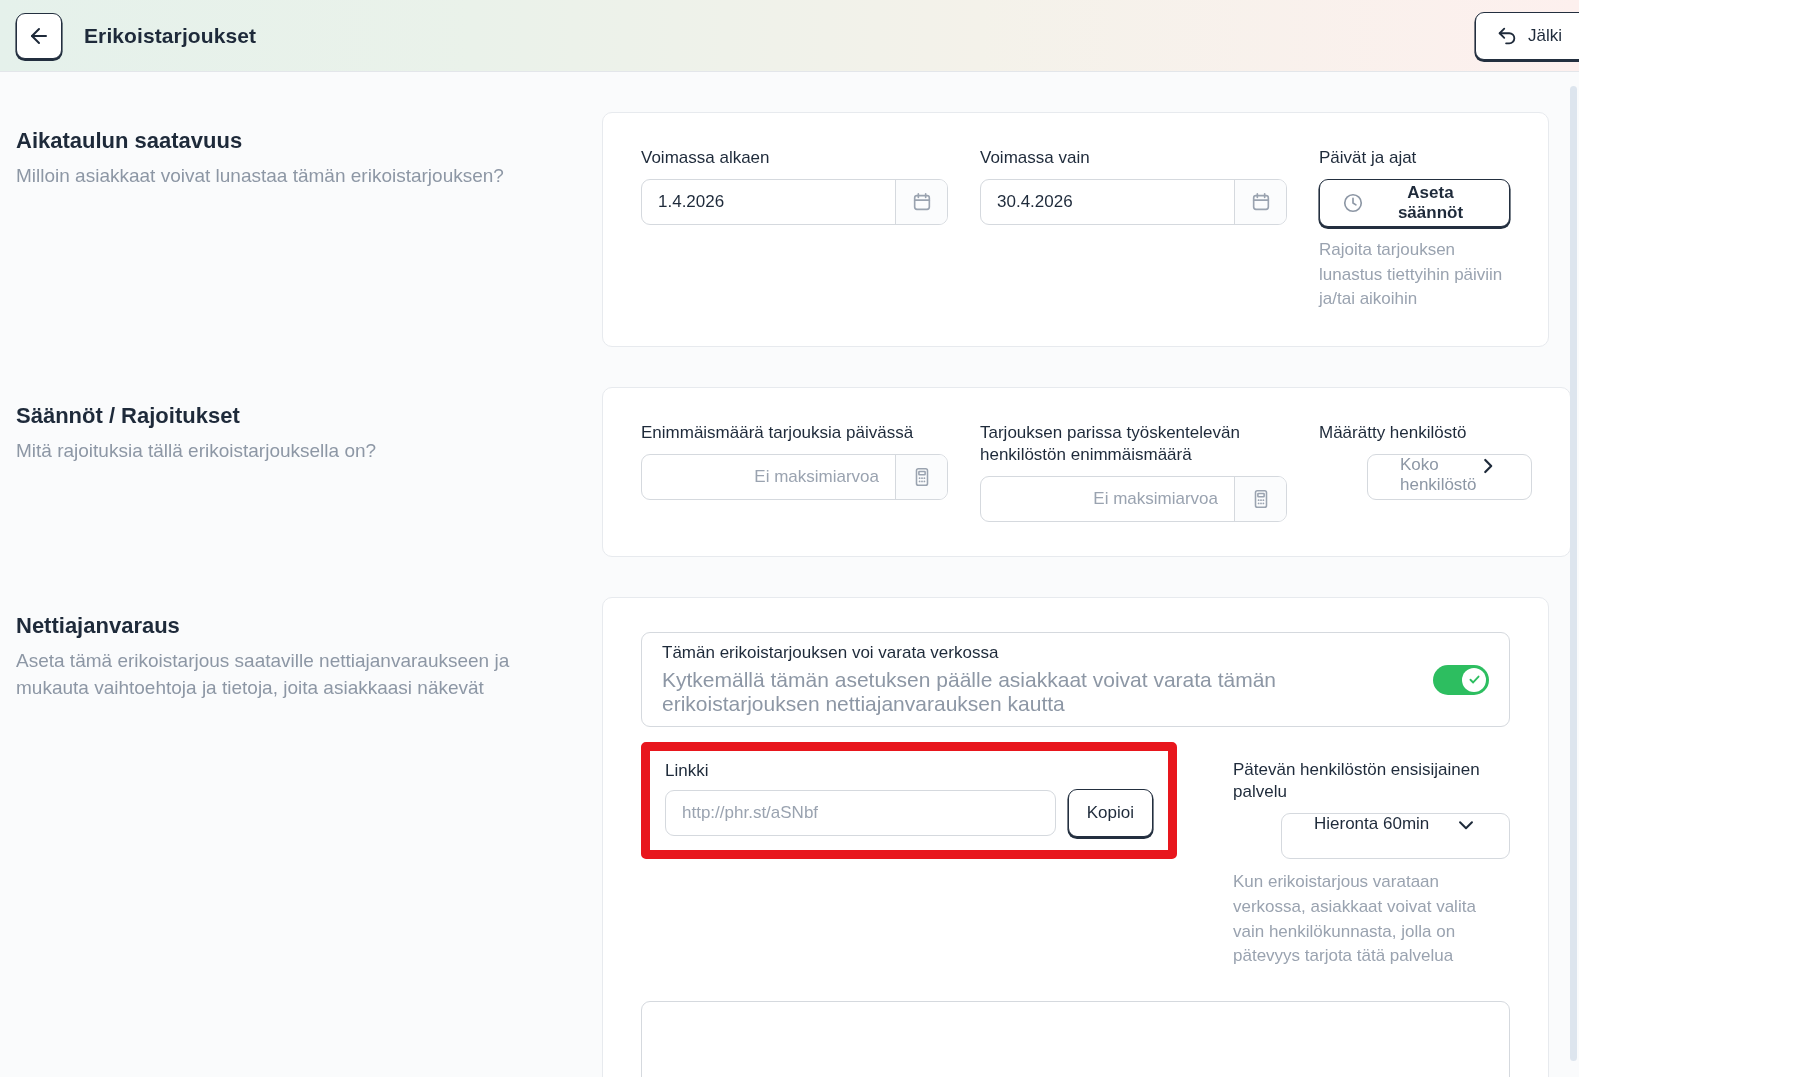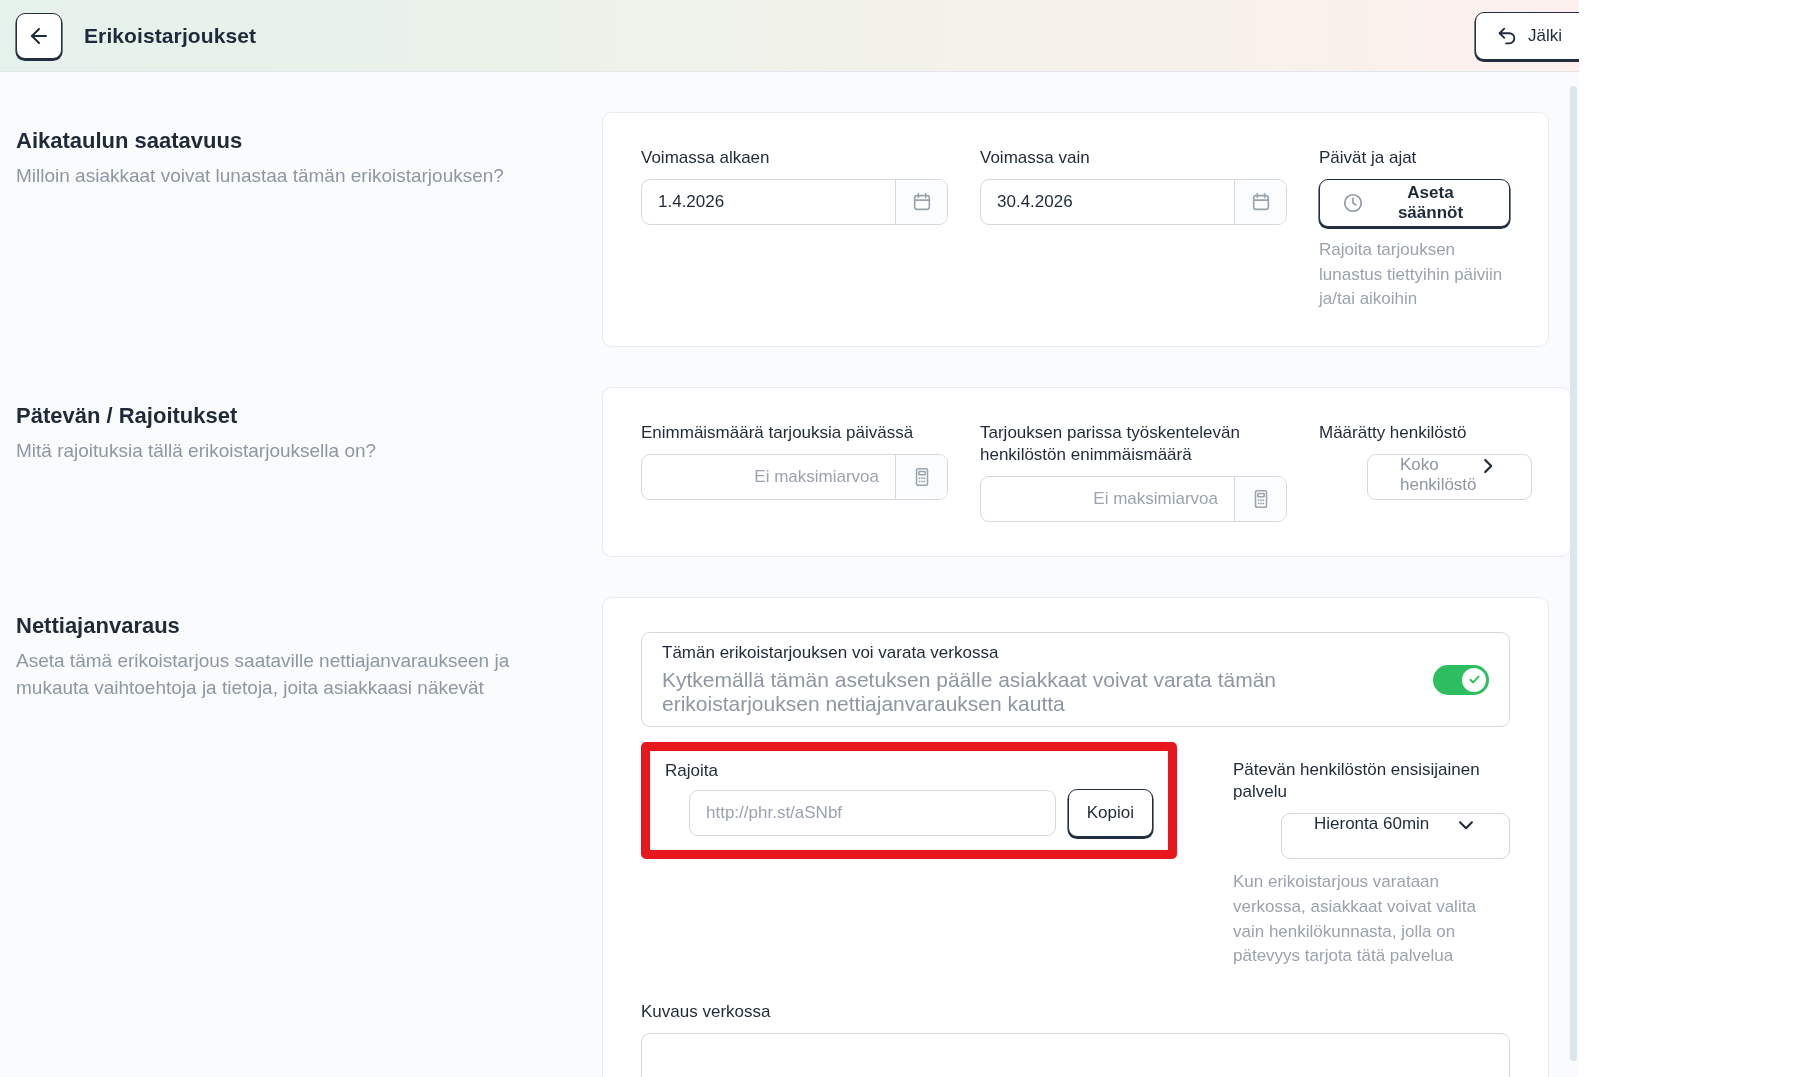--- a/index.html
+++ b/index.html
@@ -78,21 +78,21 @@
   }
 
   .link-service { display:flex; align-items:flex-start; margin-top:15px; }
   .link-highlight {
     flex:none; width:536px; border:9px solid #e8161d; border-radius:5px;
     padding:9px 15px 13px; background:#fff;
   }
   .link-row { display:flex; gap:12px; align-items:center; margin-top:7px; }
   .input-solo {
     flex:1; min-width:0; height:46px; border:1px solid #d5d9de; border-radius:9px;
-    padding:0 16px; font-family:"Liberation Sans", sans-serif; font-size:17px; color:#1e2a3a; outline:0;margin-left:24px;
+    padding:0 16px; font-family:"Liberation Sans", sans-serif; font-size:17px; color:#1e2a3a; outline:0;
   }
   .copy-btn { height:48px; padding:0 18px; font-weight:500; flex:none; }
 
   .service-col { flex:1; margin-left:56px; padding-top:17px; max-width:560px; }
 
   .desc-block { margin-top:32px; }
   .desc-wrap { position:relative; margin-top:2px; }
   .desc-area {
     width:100%; height:106px; border:1px solid #d5d9de; border-radius:9px;
     resize:none; padding:12px 15px; outline:0;
@@ -176,21 +176,21 @@
           </span>
           <span>Aseta säännöt</span>
         </button>
         <div class="hint">Rajoita tarjouksen lunastus tiettyihin päiviin ja/tai aikoihin</div>
       </div>
     </div>
   </section>
 
   <section class="row">
     <div class="row-left">
-      <h2>Pätevän / Rajoitukset</h2>
+      <h2>Säännöt / Rajoitukset</h2>
       <p>Mitä rajoituksia tällä erikoistarjouksella on?</p>
     </div>
     <div class="card grid3">
       <div>
         <span class="field-label">Enimmäismäärä tarjouksia päivässä</span>
         <div class="input-group">
           <input type="text" class="right" placeholder="Ei maksimiarvoa" style="">
           <button class="icon-seg">
             <span style="display:flex">
               <svg width="22" height="22" viewBox="0 0 24 24" fill="none" stroke="currentColor" stroke-width="1.7" stroke-linecap="round" stroke-linejoin="round">
@@ -263,21 +263,21 @@
               <svg width="13" height="13" viewBox="0 0 24 24" fill="none" stroke="currentColor" stroke-width="3.4" stroke-linecap="round" stroke-linejoin="round">
                   <path d="M4.5 12.5l5 5 10-11"></path>
                 </svg>
             </span>
           </span>
         </div>
       </div>
 
       <div class="link-service">
         <div class="link-highlight">
-          <span class="field-label" style="margin-bottom:0">Rajoita</span>
+          <span class="field-label" style="margin-bottom:0">Linkki</span>
           <div class="link-row">
             <input type="text" class="input-solo" placeholder="http://phr.st/aSNbf" style="">
             <button class="btn-dark copy-btn">
               <span>Kopioi</span>
             </button>
           </div>
         </div>
 
         <div class="service-col">
           <span class="field-label">Pätevän henkilöstön ensisijainen palvelu</span>
@@ -287,21 +287,20 @@
               <svg width="22" height="22" viewBox="0 0 24 24" fill="none" stroke="#1e2a3a" stroke-width="2.2" stroke-linecap="round" stroke-linejoin="round">
                   <path d="M5.5 9l6.5 6.5L18.5 9"></path>
                 </svg>
             </span>
           </div>
           <div class="hint">Kun erikoistarjous varataan verkossa, asiakkaat voivat valita vain henkilökunnasta, jolla on pätevyys tarjota tätä palvelua</div>
         </div>
       </div>
 
       <div class="desc-block">
-        <span class="field-label">Kuvaus verkossa</span>
         <div class="desc-wrap">
           <textarea class="desc-area" style=""></textarea>
           <span class="resize-handle">
             <svg width="14" height="14" viewBox="0 0 16 16" fill="none" stroke="currentColor" stroke-width="1.4" stroke-linecap="round">
                 <path d="M14 3L3 14"></path>
                 <path d="M14 9l-5 5"></path>
               </svg>
           </span>
         </div>
       </div>

